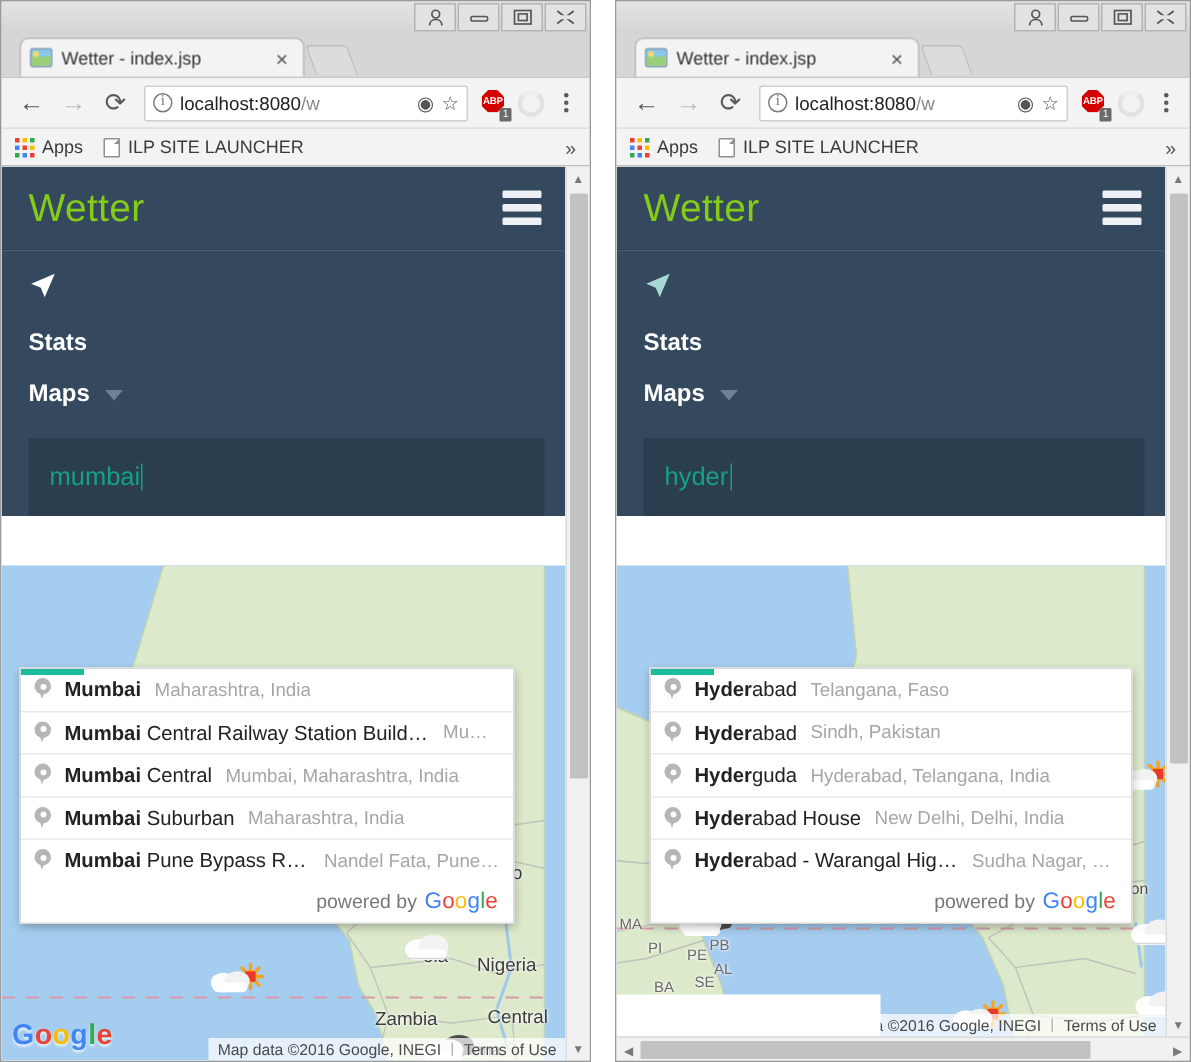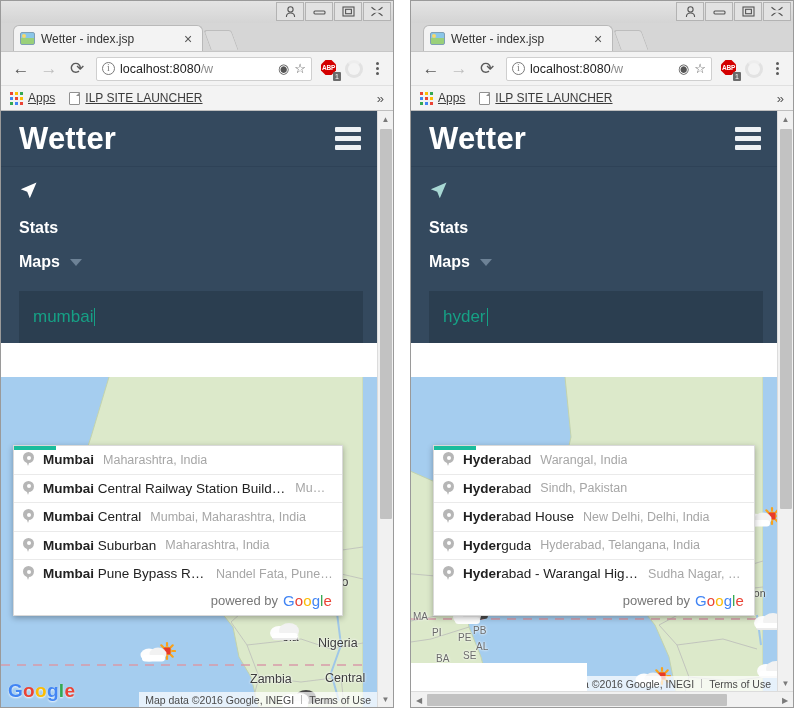--- a/index.html
+++ b/index.html
@@ -131,21 +131,21 @@
   .kebab i { width:3px; height:3px; border-radius:50%; background:#5a5a5a; display:block; }
 
   .bookmarks {
     height: 26px; flex: 0 0 26px; background:#f3f3f3;
     border-top: 1px solid #e0e0e0; border-bottom: 1px solid #bfbfbf;
     display:flex; align-items:center; padding: 0 9px; gap: 14px;
     font-size: 12px; color: #3b3b3b; position: relative;
   }
   .apps-grid { display:grid; grid-template-columns: repeat(3,3px); gap:2px; }
   .apps-grid i { width:3px; height:3px; display:block; }
-  .bm { display:flex; align-items:center; gap:5px; white-space: nowrap; text-decoration: underline; }
+  .bm { display:flex; align-items:center; gap:5px; white-space: nowrap; }
   .bm-pagefav {
     width: 11px; height: 13px; border:1px solid #909090; background:#fff;
     border-radius:1px; position:relative;
   }
   .bm-pagefav::after{
     content:""; position:absolute; right:-1px; top:-1px;
     border-width: 0 0 4px 4px; border-style:solid;
     border-color: transparent transparent #909090 transparent;
   }
   .bm-overflow { margin-left:auto; color:#555; font-size: 13px; }
@@ -157,21 +157,21 @@
   }
   .pagearea { position: relative; flex: 1 1 auto; overflow: hidden; background: #fff; }
 
   
   .appbar {
     height: 56px; background: #34495e;
     display:flex; align-items:center; justify-content: space-between;
     padding: 0 16px 0 18px;
     border-bottom: 1px solid #2e4257;
   }
-  .brand { color: #ffffff; font-size: 31px; font-weight: bold; letter-spacing: .2px; }
+  .brand { color: #84cc16; font-size: 26px; font-weight: normal; letter-spacing: .2px; }
   .hamburger { display:flex; flex-direction:column; gap:4px; width: 26px; }
   .hamburger i { display:block; height:5px; background:#edf1f5; border-radius:1px; }
 
   .navlist { background:#34495e; padding: 6px 0 12px 0; }
   .navrow {
     padding: 8px 18px; color:#fff; font-size: 16px; font-weight:bold;
     display:flex; align-items:center; gap: 10px;
   }
   .navrow .caret {
     width:0;height:0;border-left:6px solid transparent;border-right:6px solid transparent;
@@ -858,42 +858,42 @@
           </div>
 
           <div class="pac" style="left:22px; top:334px; width:322px;">
             <div class="pac-accent"></div>
             <div id="pac-right">
                 <div class="pac-item">
                   <span class="pin">
                     <i></i>
                   </span>
                   <span class="pac-main"><b>Hyder</b>abad</span>
-                  <span class="pac-sec">Warangal, India</span>
+                  <span class="pac-sec">Telangana, Faso</span>
                 </div>
                 <div class="pac-item">
                   <span class="pin">
                     <i></i>
                   </span>
                   <span class="pac-main"><b>Hyder</b>abad</span>
                   <span class="pac-sec">Sindh, Pakistan</span>
                 </div>
                 <div class="pac-item">
                   <span class="pin">
                     <i></i>
                   </span>
-                  <span class="pac-main"><b>Hyder</b>abad House</span>
-                  <span class="pac-sec">New Delhi, Delhi, India</span>
+                  <span class="pac-main"><b>Hyder</b>guda</span>
+                  <span class="pac-sec">Hyderabad, Telangana, India</span>
                 </div>
                 <div class="pac-item">
                   <span class="pin">
                     <i></i>
                   </span>
-                  <span class="pac-main"><b>Hyder</b>guda</span>
-                  <span class="pac-sec">Hyderabad, Telangana, India</span>
+                  <span class="pac-main"><b>Hyder</b>abad House</span>
+                  <span class="pac-sec">New Delhi, Delhi, India</span>
                 </div>
                 <div class="pac-item">
                   <span class="pin">
                     <i></i>
                   </span>
                   <span class="pac-main"><b>Hyder</b>abad - Warangal Highway</span>
                   <span class="pac-sec">Sudha Nagar, Ra...</span>
                 </div>
               </div>
             <div class="pac-logo">

